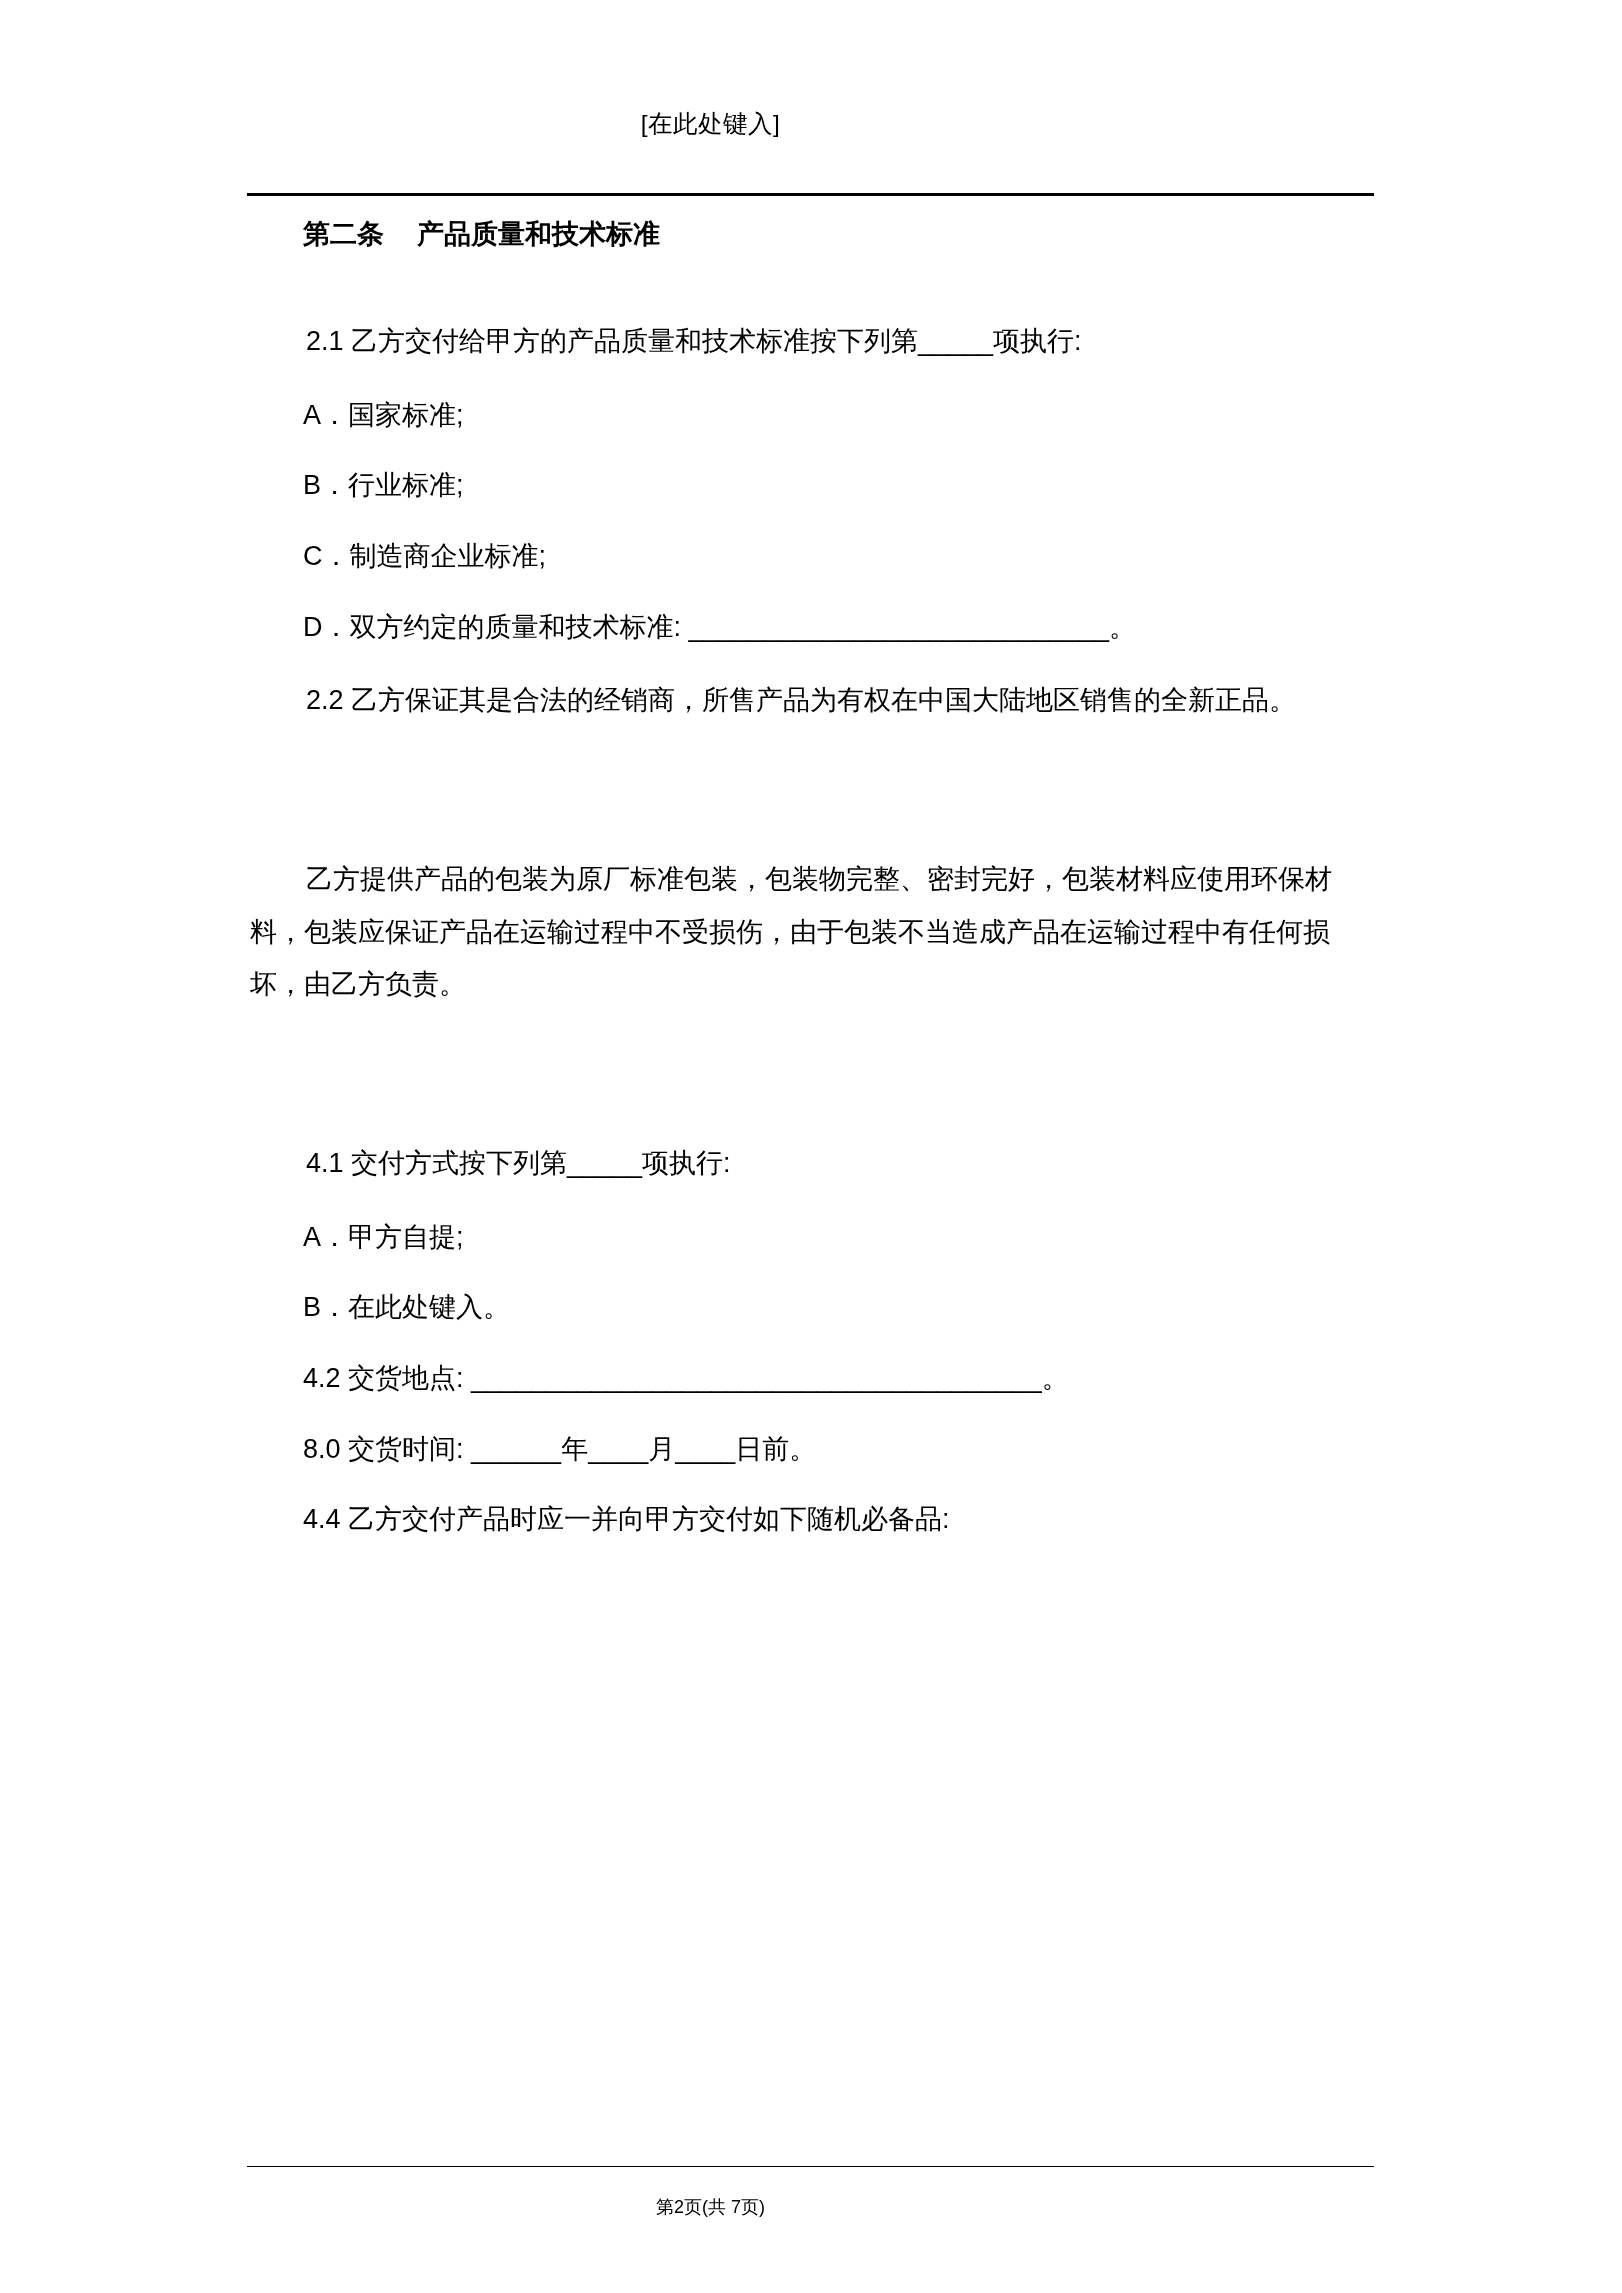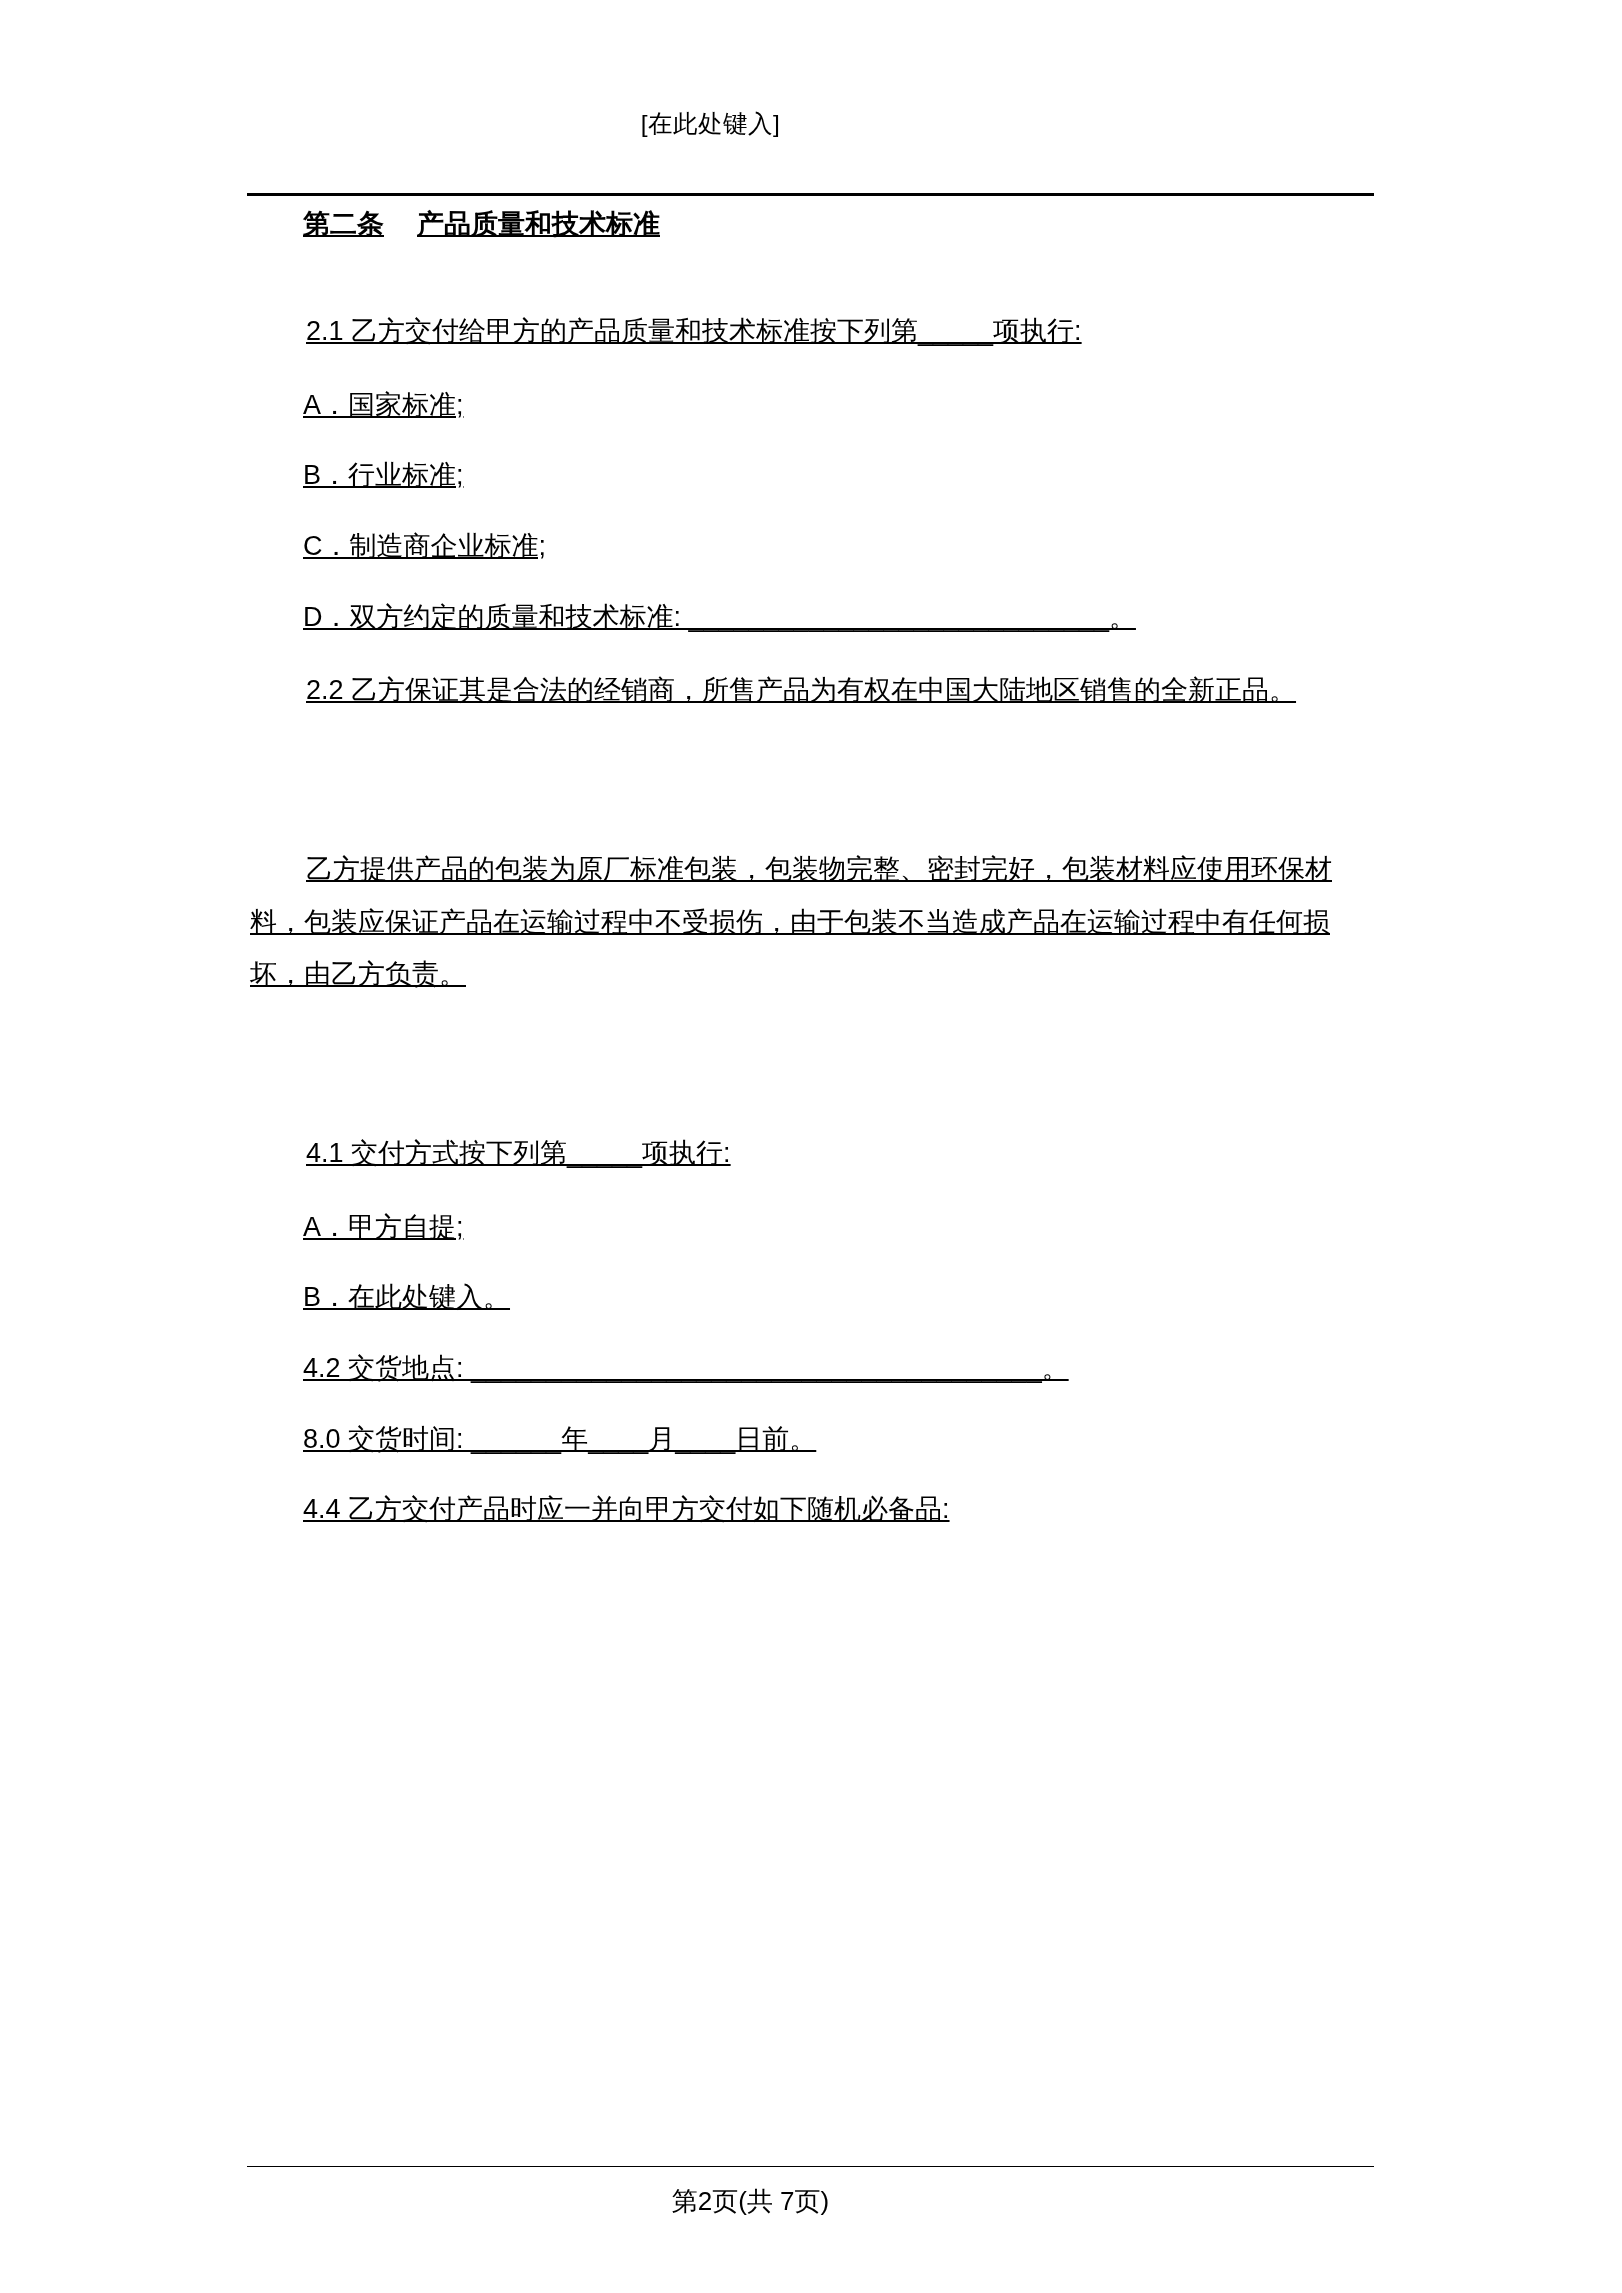--- a/index.html
+++ b/index.html
@@ -32,24 +32,23 @@
   .header-rule {
     position: absolute;
     top: 193px;
     left: 247px;
     width: 1127px;
     height: 0;
     border-top: 3.6px solid #000000;
   }
   .content {
     position: absolute;
-    top: 203px;
+    top: 213px;
     left: 247px;
     width: 1132px;
-    text-decoration: underline;
   }
   .heading {
     font-family: "Liberation Sans", sans-serif;
     font-weight: bold;
     font-size: 27px;
     margin: 0 0 0 0;
     padding-left: 56px;
     line-height: 1.6;
   }
   .heading .gap {
@@ -80,23 +79,22 @@
     width: 1127px;
     height: 0;
     border-top: 1.8px solid #000000;
   }
   .footer {
     position: absolute;
     bottom: 75px;
     left: 0;
     width: 100%;
     text-align: center;
-    font-size: 26px;
+    font-size: 18px;
     font-family: "Liberation Sans", sans-serif;
-    padding-left: 40px;
   }
 </style>
 </head>
 <body>
 
 <div class="page">
 
   <div class="header">
     <span>[在此处键入]</span>
   </div>

